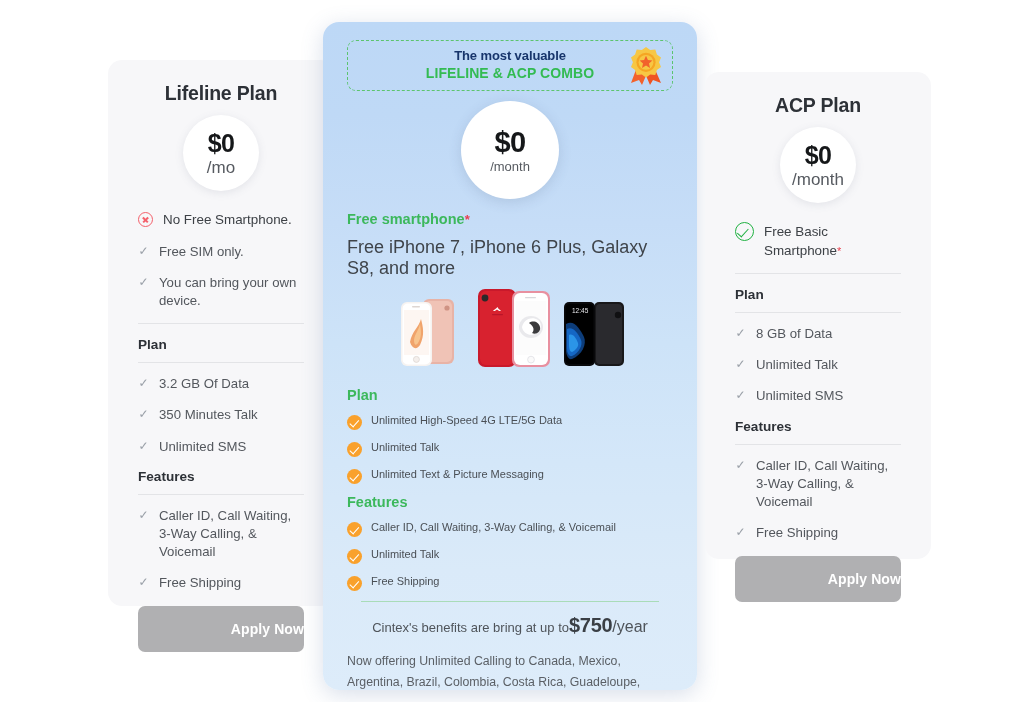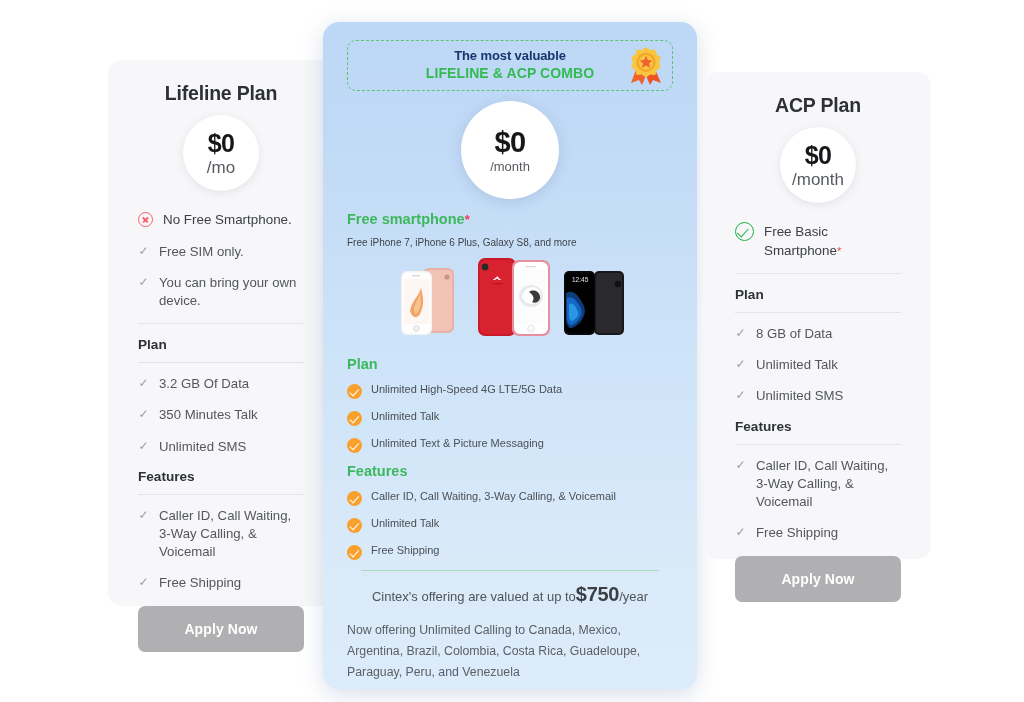--- a/index.html
+++ b/index.html
@@ -125,20 +125,21 @@
     display: block; width: 100%;
     margin-top: 8px;
     padding: 15px 0;
     border: none; border-radius: 7px;
     background: #b0b0b2;
     color: #ffffff;
     font-family: "Liberation Sans", sans-serif;
     font-size: 14px; font-weight: bold;
     letter-spacing: 0.1px;
     cursor: pointer;
+    text-align: right;
   }
 
   
   #card-combo {
     position: absolute;
     left: 323px; top: 22px;
     width: 374px; height: 668px;
     border-radius: 16px;
     background: linear-gradient(180deg,
        #bdd8f6 0%, #bfd9f6 14%, #c6ddf7 30%,
@@ -171,21 +172,21 @@
     margin-top: 10px; margin-bottom: 12px;
   }
 
   .c-green-head {
     font-size: 14.5px; font-weight: bold; color: #3cb85c;
     margin-bottom: 10px;
   }
   .c-green-head .ast { color: #e8414f; font-size: 13px; }
 
   .c-sub {
-    font-size: 10px; color: #3f444a; margin-bottom: 12px;
+    font-size: 18px; color: #3f444a; margin-bottom: 12px;
   }
 
   .phones {
     display: flex; align-items: flex-end; justify-content: center;
     gap: 4px; height: 82px; margin-bottom: 14px;
   }
 
   .c-row {
     display: flex; align-items: flex-start; gap: 9px;
     font-size: 11px; color: #4a4f55;
@@ -211,21 +212,21 @@
   .c-divider { height: 1px; background: #a9dcb8; margin: 7px 14px 12px 14px; }
 
   .valued {
     text-align: center; font-size: 13px; color: #4f545a;
     margin-bottom: 14px; white-space: nowrap;
   }
   .valued .big {
     font-size: 20px; font-weight: bold; color: #3a3f45;
     letter-spacing: -0.3px;
   }
-  .valued .yr { font-size: 13px; color: #4f545a; }
+  .valued .yr { font-size: 16px; color: #4f545a; }
 
   .note {
     font-size: 12.3px; color: #5b6066;
     line-height: 1.72; margin-bottom: 14px;
   }
 </style>
 </head>
 <body>
 
 <div class="stage">
@@ -391,21 +392,21 @@
       <span>Unlimited Talk</span>
     </div>
     <div class="c-row">
       <span class="o-check"></span>
       <span>Free Shipping</span>
     </div>
 
     <div class="c-divider"></div>
 
     <div class="valued">
-      <span>Cintex's offering are valued at up to</span><span class="big">$750</span><span class="yr">/year</span>
+      <span>Cintex's benefits are bring at up to</span><span class="big">$750</span><span class="yr">/year</span>
     </div>
 
     <div class="note">Now offering Unlimited Calling to Canada, Mexico, Argentina, Brazil, Colombia, Costa Rica, Guadeloupe, Paraguay, Peru, and Venezuela</div>
 
   </div>
 
   <div class="side-card" id="card-acp">
     <div class="side-title">ACP Plan</div>
 
     <div class="price-bubble">

